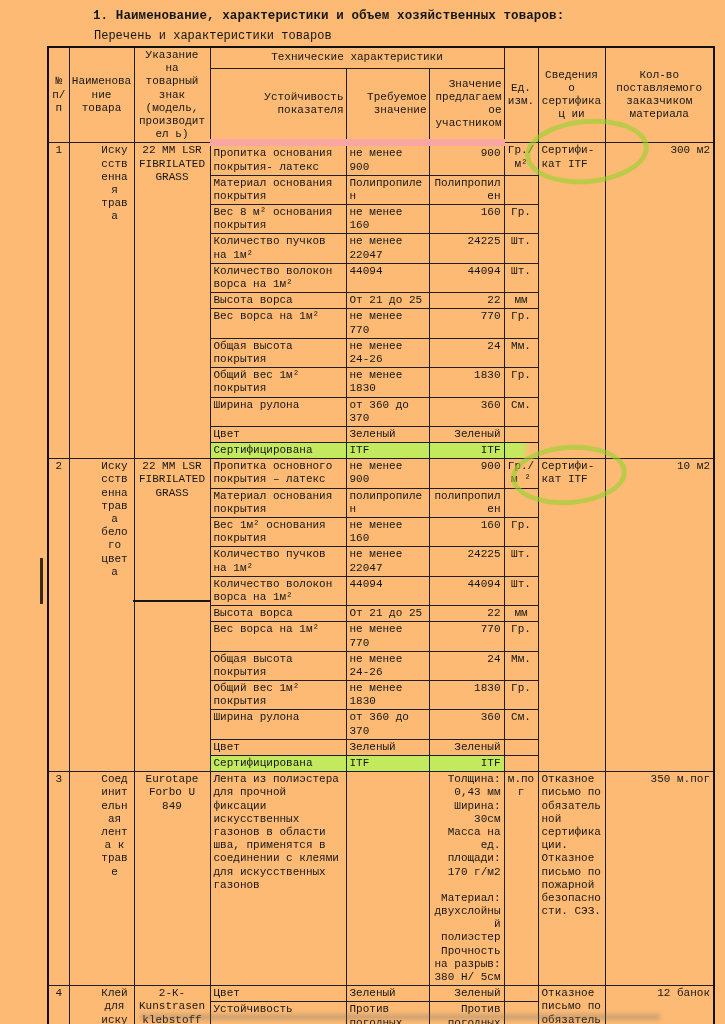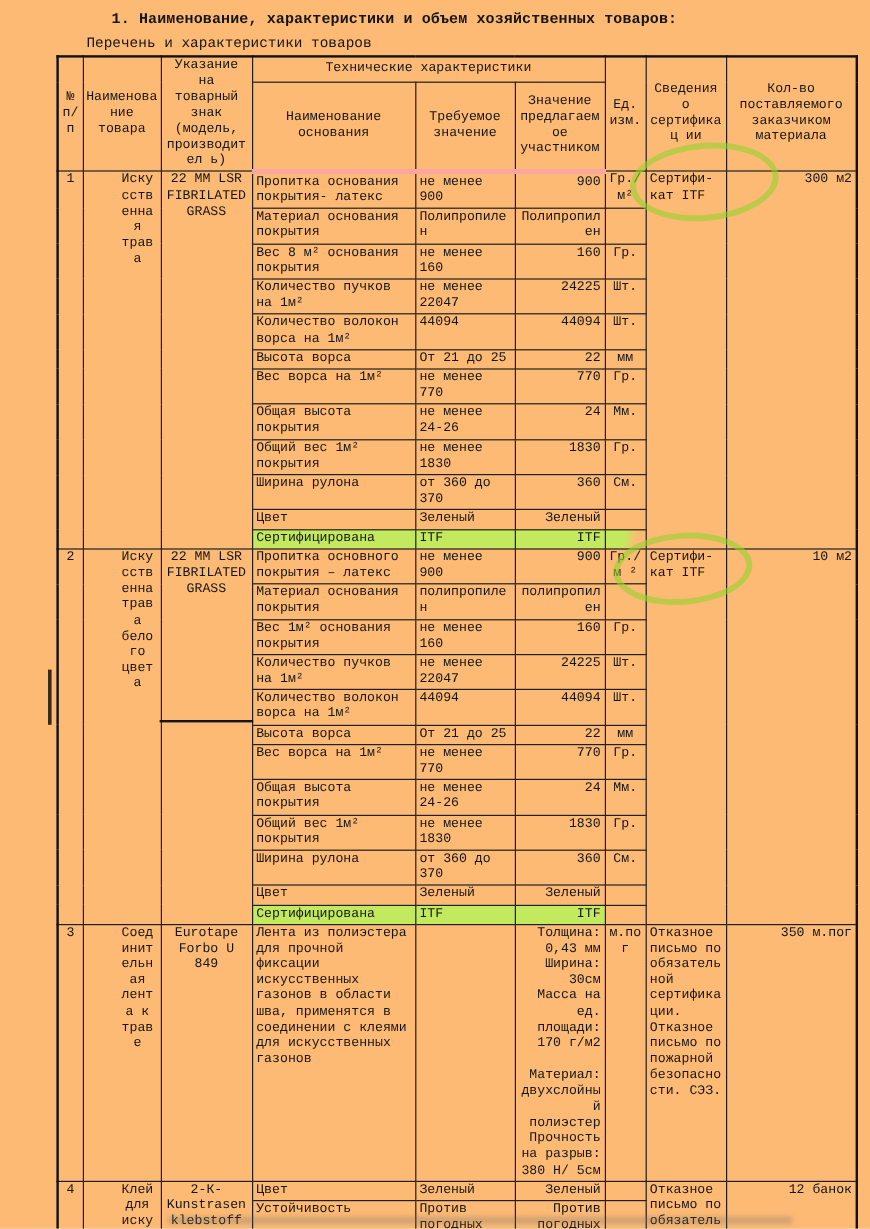--- a/index.html
+++ b/index.html
@@ -1,25 +1,25 @@
 <!DOCTYPE html>
 <html style="--hl: #c3ea5e;"><head>
 <meta charset="utf-8">
 <style>
   html,body{margin:0;padding:0;background:#e8e8e8;}
   .page{position:relative;width:725px;height:1024px;background:#fdba74;overflow:hidden;
         font-family:Liberation Mono, monospace;color:#151515;}
   .title{position:absolute;left:93px;top:9px;font-size:12.5px;font-weight:bold;letter-spacing:.1px;}
-  .subtitle{position:absolute;left:72px;top:29px;font-size:12px;}
+  .subtitle{position:absolute;left:94px;top:29px;font-size:12px;}
   .table-wrap{position:absolute;left:47px;top:46px;}
   table{border-collapse:collapse;table-layout:fixed;width:666px;font-size:11px;line-height:1.2;
         border:2px solid #111;}
   th,td{border:1px solid #1f1f1f;padding:1px 3px;vertical-align:top;
         overflow-wrap:break-word;word-wrap:break-word;word-break:break-word;}
-  thead tr:last-child th{border-bottom:4px solid #fca5a5;}
+  thead tr:last-child th{border-bottom:7px solid #fca5a5;text-align:right;}
   th{font-weight:normal;text-align:center;vertical-align:middle;padding:1px 2px;}
   .c-num{text-align:center;}
   .c-name{text-align:center;padding-left:29px;}
   .c-brand{text-align:center;}
   .c-brand.center{text-align:center;}
   .c-off{text-align:right;white-space:pre-line;}
   .c-unit{text-align:center;padding:1px 2px;}
   .c-qty{text-align:right;}
   .c-cert{white-space:pre-line;position:relative;}
   .hl{background:var(--hl,#c3ea5e);}
@@ -56,21 +56,21 @@
           <tr>
             <th rowspan="2">№ п/п</th>
             <th rowspan="2">Наименова ние товара</th>
             <th rowspan="2">Указание на товарный знак (модель, производител ь)</th>
             <th colspan="3">Технические характеристики</th>
             <th rowspan="2">Ед. изм.</th>
             <th rowspan="2">Сведения о сертификац ии</th>
             <th rowspan="2">Кол-во поставляемого заказчиком материала</th>
           </tr>
           <tr>
-            <th>Наименование основания</th>
+            <th>Устойчивость показателя</th>
             <th>Требуемое значение</th>
             <th>Значение предлагаем ое участником</th>
           </tr>
         </thead>
         <tbody>
           <tr>
             <td class="c-num" rowspan="12">1</td>
             <td class="c-name" rowspan="12">Искусственная трава</td>
             <td class="c-brand" rowspan="12">22 MM LSR FIBRILATED GRASS</td>
             <td class="c-param">Пропитка основания покрытия- латекс</td>

